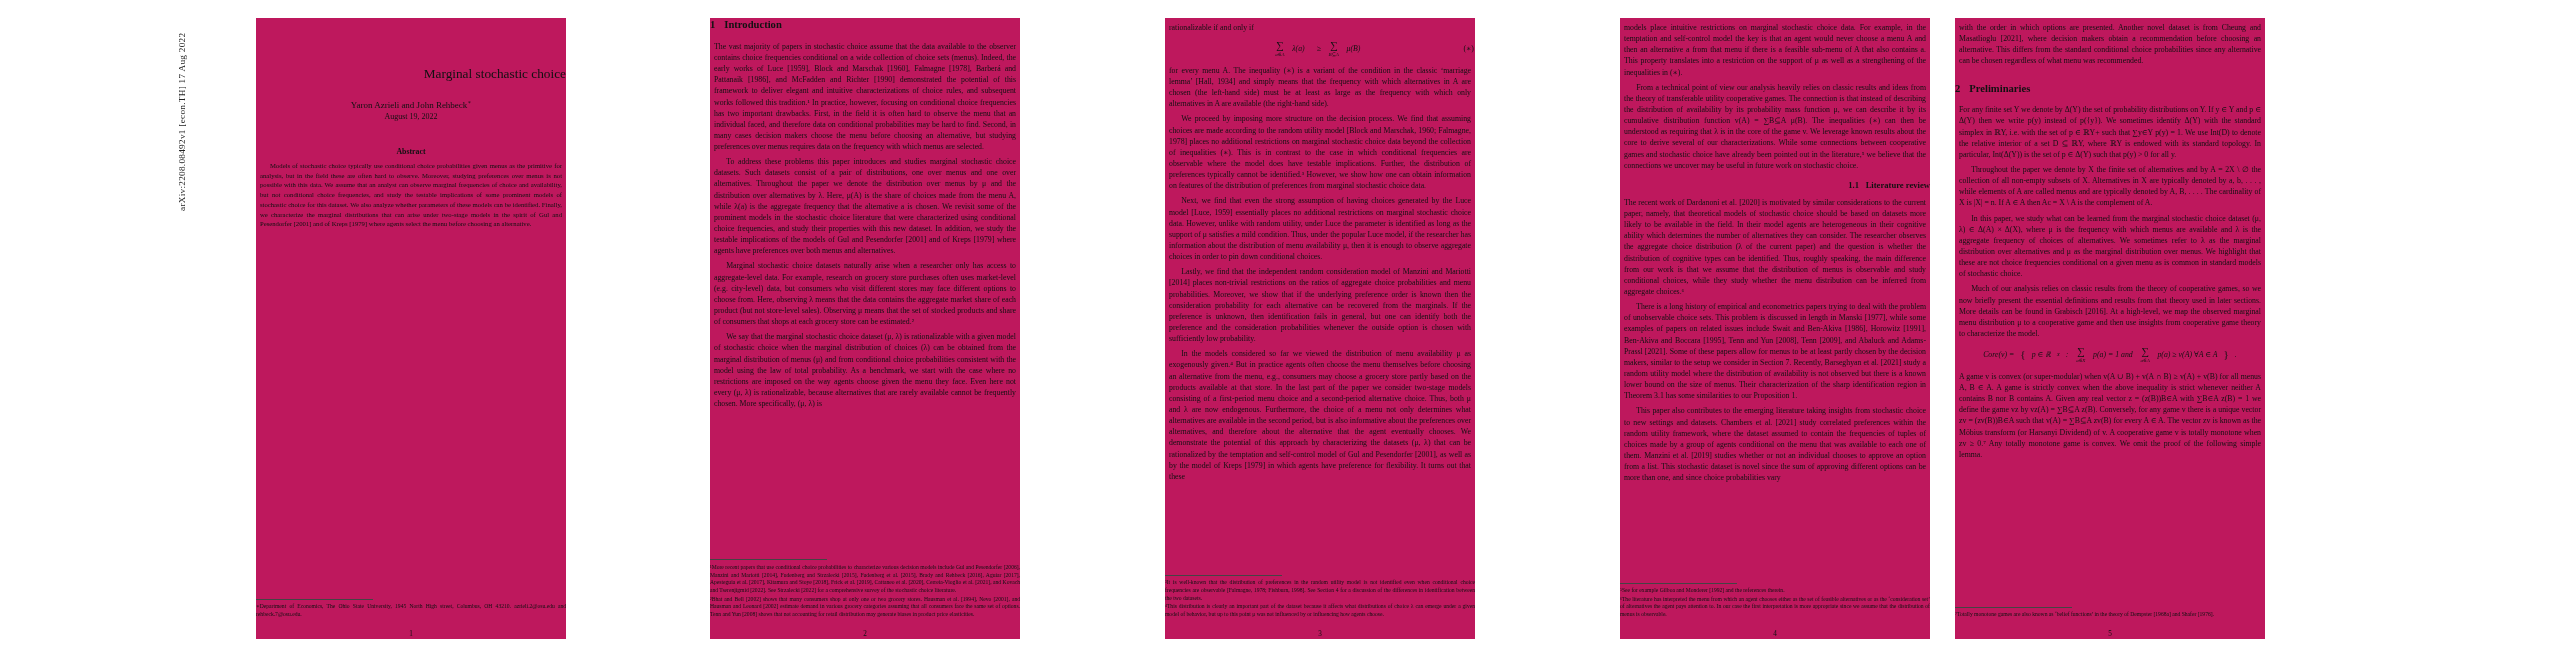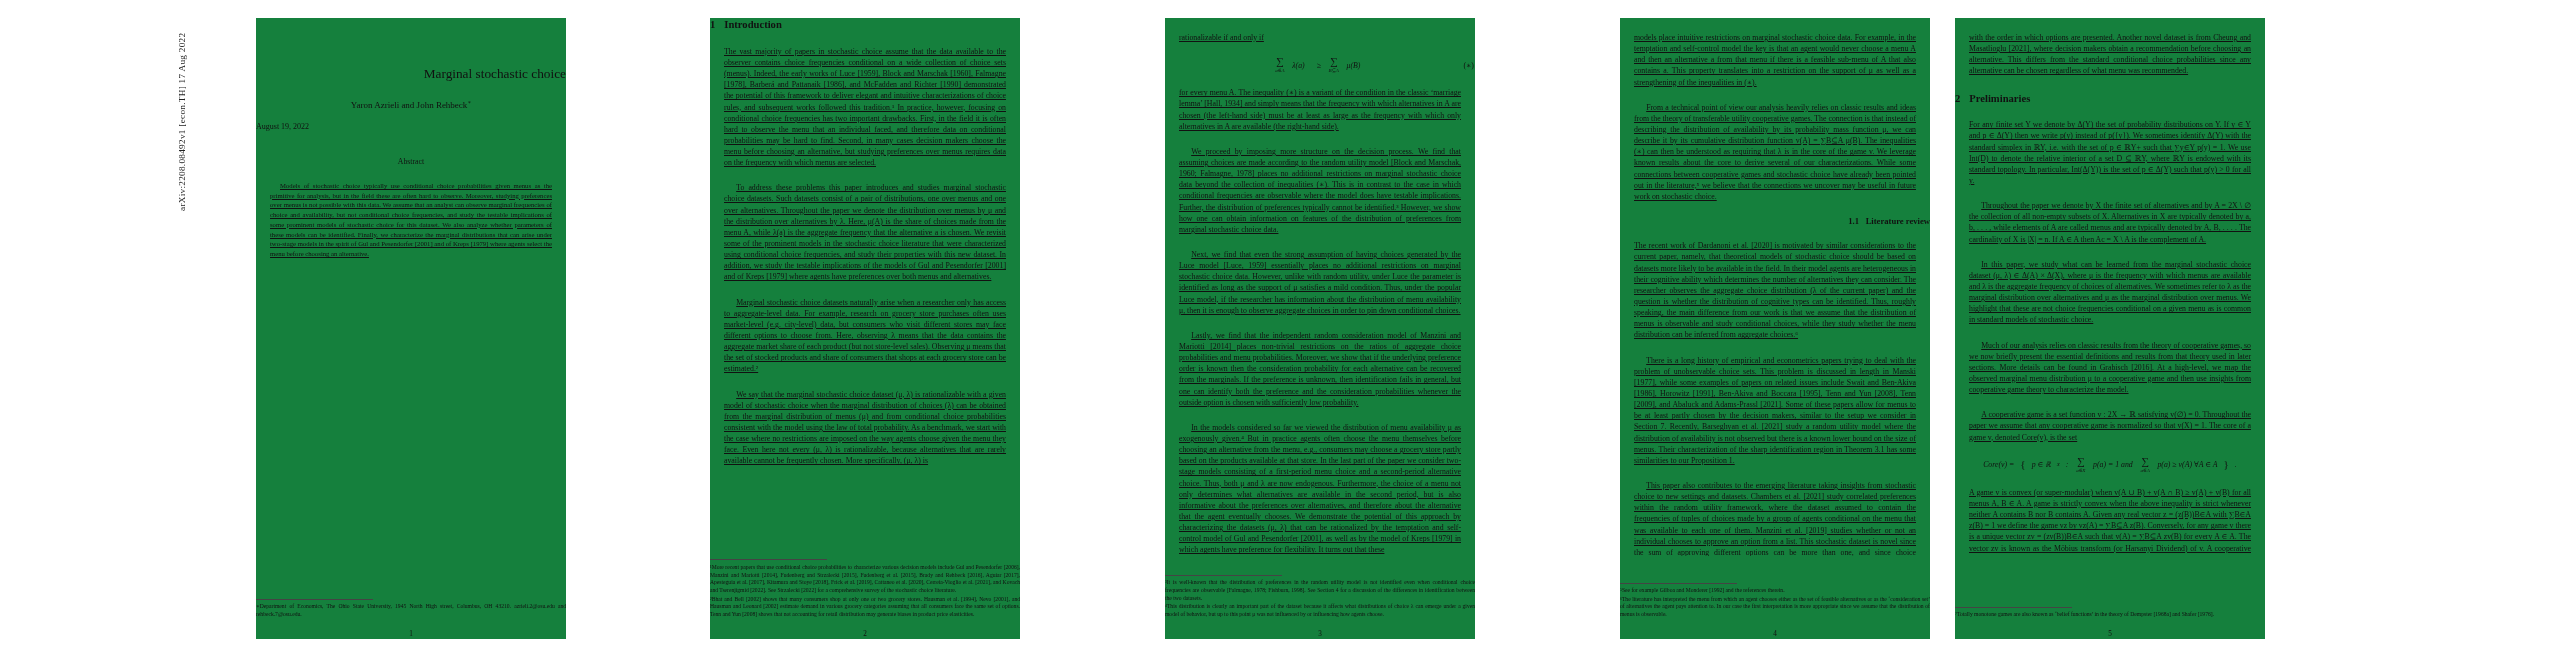--- a/index.html
+++ b/index.html
@@ -10,53 +10,53 @@
     background:#ffffff;
     font-family:"Liberation Serif","DejaVu Serif",serif;
     color:#111111;
     overflow:hidden;
   }
   .page {
     position:absolute;
     top:18px;
     height:621px;
     width:310px;
-    background:#15803d;
+    background:#be185d;
     font-size:7.8px;
     line-height:1.43;
     text-align:justify;
   }
   .page-1 { left:256px; }
   .page-2 { left:710px; }
   .page-3 { left:1165px; }
   .page-4 { left:1620px; }
   .page-5 { left:1955px; }
 
   .page-body { position:absolute; top:0; left:0; right:0; bottom:83px; overflow:hidden; }
-  .page p { margin:14px;text-decoration:underline; }
+  .page p { margin:4px; }
   .page p.indent { text-indent:12.2px; }
 
   .arxiv-stamp {
     position:absolute;
     left:177px;
     top:211px;
     width:191px;
     transform:rotate(-90deg);
     transform-origin:left top;
     font-size:9.2px;
     letter-spacing:0.3px;
     color:#222;
     white-space:nowrap;
   }
 
   .p1-title   { text-align:right; font-size:13.3px; margin-top:46px; }
   .p1-authors { text-align:center; font-size:9px; margin-top:15.6px; }
   .p1-authors sup { font-size:5.6px; }
-  .p1-date    { text-align:left; font-size:8px; margin-top:10px; }
-  .abstract-head { text-align:center; font-weight:normal; font-size:7.8px; margin-top:23px; }
+  .p1-date    { text-align:center; font-size:8px; }
+  .abstract-head { text-align:center; font-weight:bold; font-size:7.8px; margin-top:23px; }
   .abstract   { margin:6.7px 16.7px 0 16.7px; font-size:6.7px; line-height:1.45; text-indent:10px; text-align:justify; }
 
   .section-heading { font-size:10.6px; font-weight:bold; text-align:left; margin:1.1px 0 9px 0; line-height:1.2; }
   .section-heading .sec-num { margin-right:9px; }
   .subsection-heading { font-size:8.6px; font-weight:bold; text-align:right; margin:9px 0 6.7px 0; line-height:1.2; }
   .subsection-heading .sec-num { margin-right:6.7px; }
 
   .equation {
     position:relative;
     display:flex;
@@ -194,21 +194,20 @@
   <div class="page page-5">
     <div class="page-body">
       <p>with the order in which options are presented. Another novel dataset is from Cheung and Masatlioglu [2021], where decision makers obtain a recommendation before choosing an alternative. This differs from the standard conditional choice probabilities since any alternative can be chosen regardless of what menu was recommended.</p>
       <div class="section-heading" style="margin-top:16px;">
         <span class="sec-num">2</span><span>Preliminaries</span>
       </div>
       <p>For any finite set Y we denote by Δ(Y) the set of probability distributions on Y. If y ∈ Y and p ∈ Δ(Y) then we write p(y) instead of p({y}). We sometimes identify Δ(Y) with the standard simplex in ℝY, i.e. with the set of p ∈ ℝY+ such that ∑y∈Y p(y) = 1. We use Int(D) to denote the relative interior of a set D ⊆ ℝY, where ℝY is endowed with its standard topology. In particular, Int(Δ(Y)) is the set of p ∈ Δ(Y) such that p(y) &gt; 0 for all y.</p>
       <p class="indent">Throughout the paper we denote by X the finite set of alternatives and by A = 2X \ ∅ the collection of all non-empty subsets of X. Alternatives in X are typically denoted by a, b, . . . , while elements of A are called menus and are typically denoted by A, B, . . . . The cardinality of X is |X| = n. If A ∈ A then Ac = X \ A is the complement of A.</p>
       <p class="indent">In this paper, we study what can be learned from the marginal stochastic choice dataset (μ, λ) ∈ Δ(A) × Δ(X), where μ is the frequency with which menus are available and λ is the aggregate frequency of choices of alternatives. We sometimes refer to λ as the marginal distribution over alternatives and μ as the marginal distribution over menus. We highlight that these are not choice frequencies conditional on a given menu as is common in standard models of stochastic choice.</p>
       <p class="indent">Much of our analysis relies on classic results from the theory of cooperative games, so we now briefly present the essential definitions and results from that theory used in later sections. More details can be found in Grabisch [2016]. At a high-level, we map the observed marginal menu distribution μ to a cooperative game and then use insights from cooperative game theory to characterize the model.</p>
-      <p class="indent">A cooperative game is a set function v : 2X → ℝ satisfying v(∅) = 0. Throughout the paper we assume that any cooperative game is normalized so that v(X) = 1. The core of a game v, denoted Core(v), is the set</p>
       <div class="equation">
         <span class="eq-piece">Core(v) =</span>
         <span class="brace">{</span>
         <span class="eq-piece">p ∈ ℝ</span>
           <sup>X</sup>
         <span class="eq-piece">:</span>
         <span class="sum-block">
           <span class="sum-sign">∑</span>
           <span class="sum-sub">a∈X</span>
         </span>

